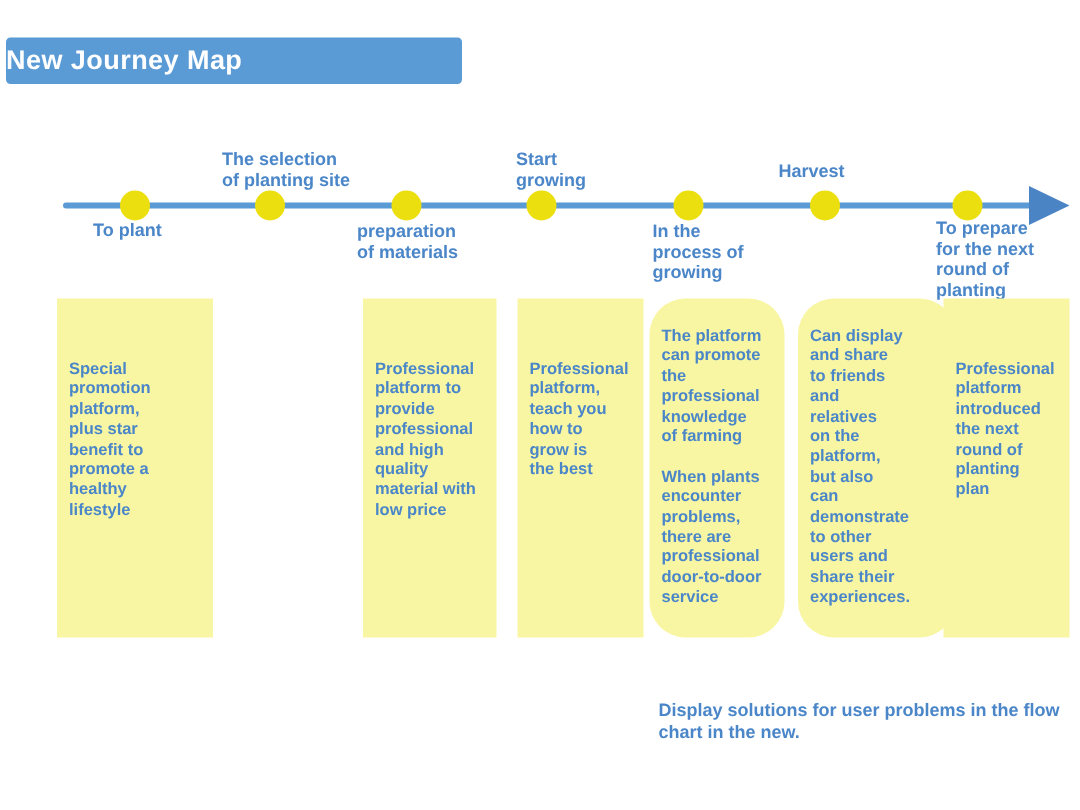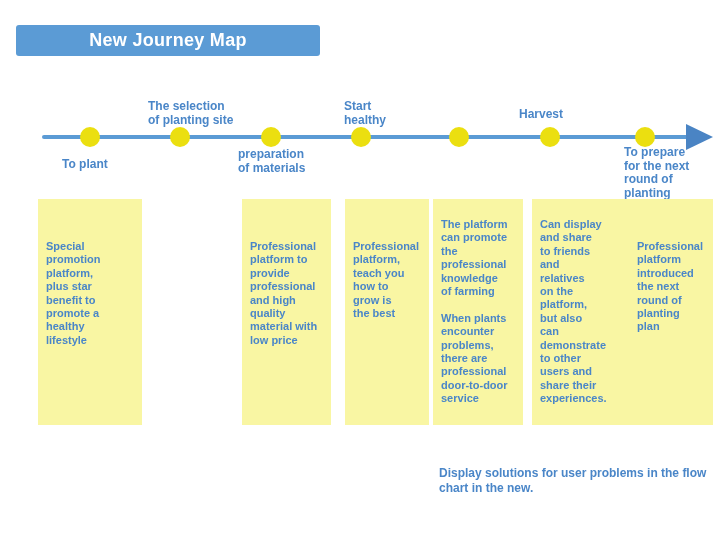--- a/index.html
+++ b/index.html
@@ -1,22 +1,22 @@
 <!DOCTYPE html>
 <html><head>
 <meta charset="utf-8">
 <style>
   html,body { margin:0; padding:0; }
   .canvas {
     position:relative; width:720px; height:540px; background:#ffffff;
     overflow:hidden; font-family:"Liberation Sans", sans-serif;
   }
   .banner {
-    position:absolute; left:16px; top:25px; width:304px; height:31px;
-    background:#5B9BD5; border-radius:3px; text-align:center;
+    position:absolute; left:4px; top:25px; width:304px; height:31px;
+    background:#5B9BD5; border-radius:3px; 
   }
   .banner-text {
     color:#ffffff; font-size:18px; line-height:31px; font-weight:600; letter-spacing:.3px;
   }
   .tl-line {
     position:absolute; left:42px; top:135px; width:646px; height:4px;
     background:#5B9BD5; border-radius:2px;
   }
   .tl-arrow {
     position:absolute; left:686px; top:124px; width:0; height:0;
@@ -30,21 +30,21 @@
   .stage-label {
     position:absolute; color:#4A86C8; font-size:12px; line-height:13.5px;
     font-weight:700; white-space:pre;
   }
   .box {
     position:absolute; top:199px; height:226px; background:#F9F6A3;
     box-sizing:border-box; padding:41px 4px 0 8px;
     color:#4A86C8; font-size:11px; line-height:13.4px; font-weight:700;
     white-space:pre;
   }
-  .box.tall { padding-top:19px; }
+  .box.tall { padding-top:19px;border-radius:24px; }
   .note {
     position:absolute; left:439px; top:466px; color:#4A86C8;
     font-size:12px; line-height:15px; font-weight:700; white-space:pre;
   }
 </style>
 </head>
 <body>
 
 <div class="canvas">
 
@@ -56,27 +56,30 @@
   <div class="tl-arrow"></div>
 
   <div class="dot" style="left:80px"></div>
   <div class="dot" style="left:170px"></div>
   <div class="dot" style="left:261px"></div>
   <div class="dot" style="left:351px"></div>
   <div class="dot" style="left:449px"></div>
   <div class="dot" style="left:540px"></div>
   <div class="dot" style="left:635px"></div>
 
-  <div class="stage-label" style="left:62px;  top:158px">To plant</div>
+  <div class="stage-label" style="left:62px;  top:147px">To plant</div>
   <div class="stage-label" style="left:148px; top:100px">The selection
 of planting site</div>
   <div class="stage-label" style="left:238px; top:148px">preparation
 of materials</div>
   <div class="stage-label" style="left:344px; top:100px">Start
-healthy</div>
+growing</div>
+  <div class="stage-label" style="left:435px; top:148px">In the
+process of
+growing</div>
   <div class="stage-label" style="left:519px; top:108px">Harvest</div>
   <div class="stage-label" style="left:624px; top:146px">To prepare
 for the next
 round of
 planting</div>
 
   <div class="box" style="left:38px;  width:104px">Special
 promotion
 platform,
 plus star

